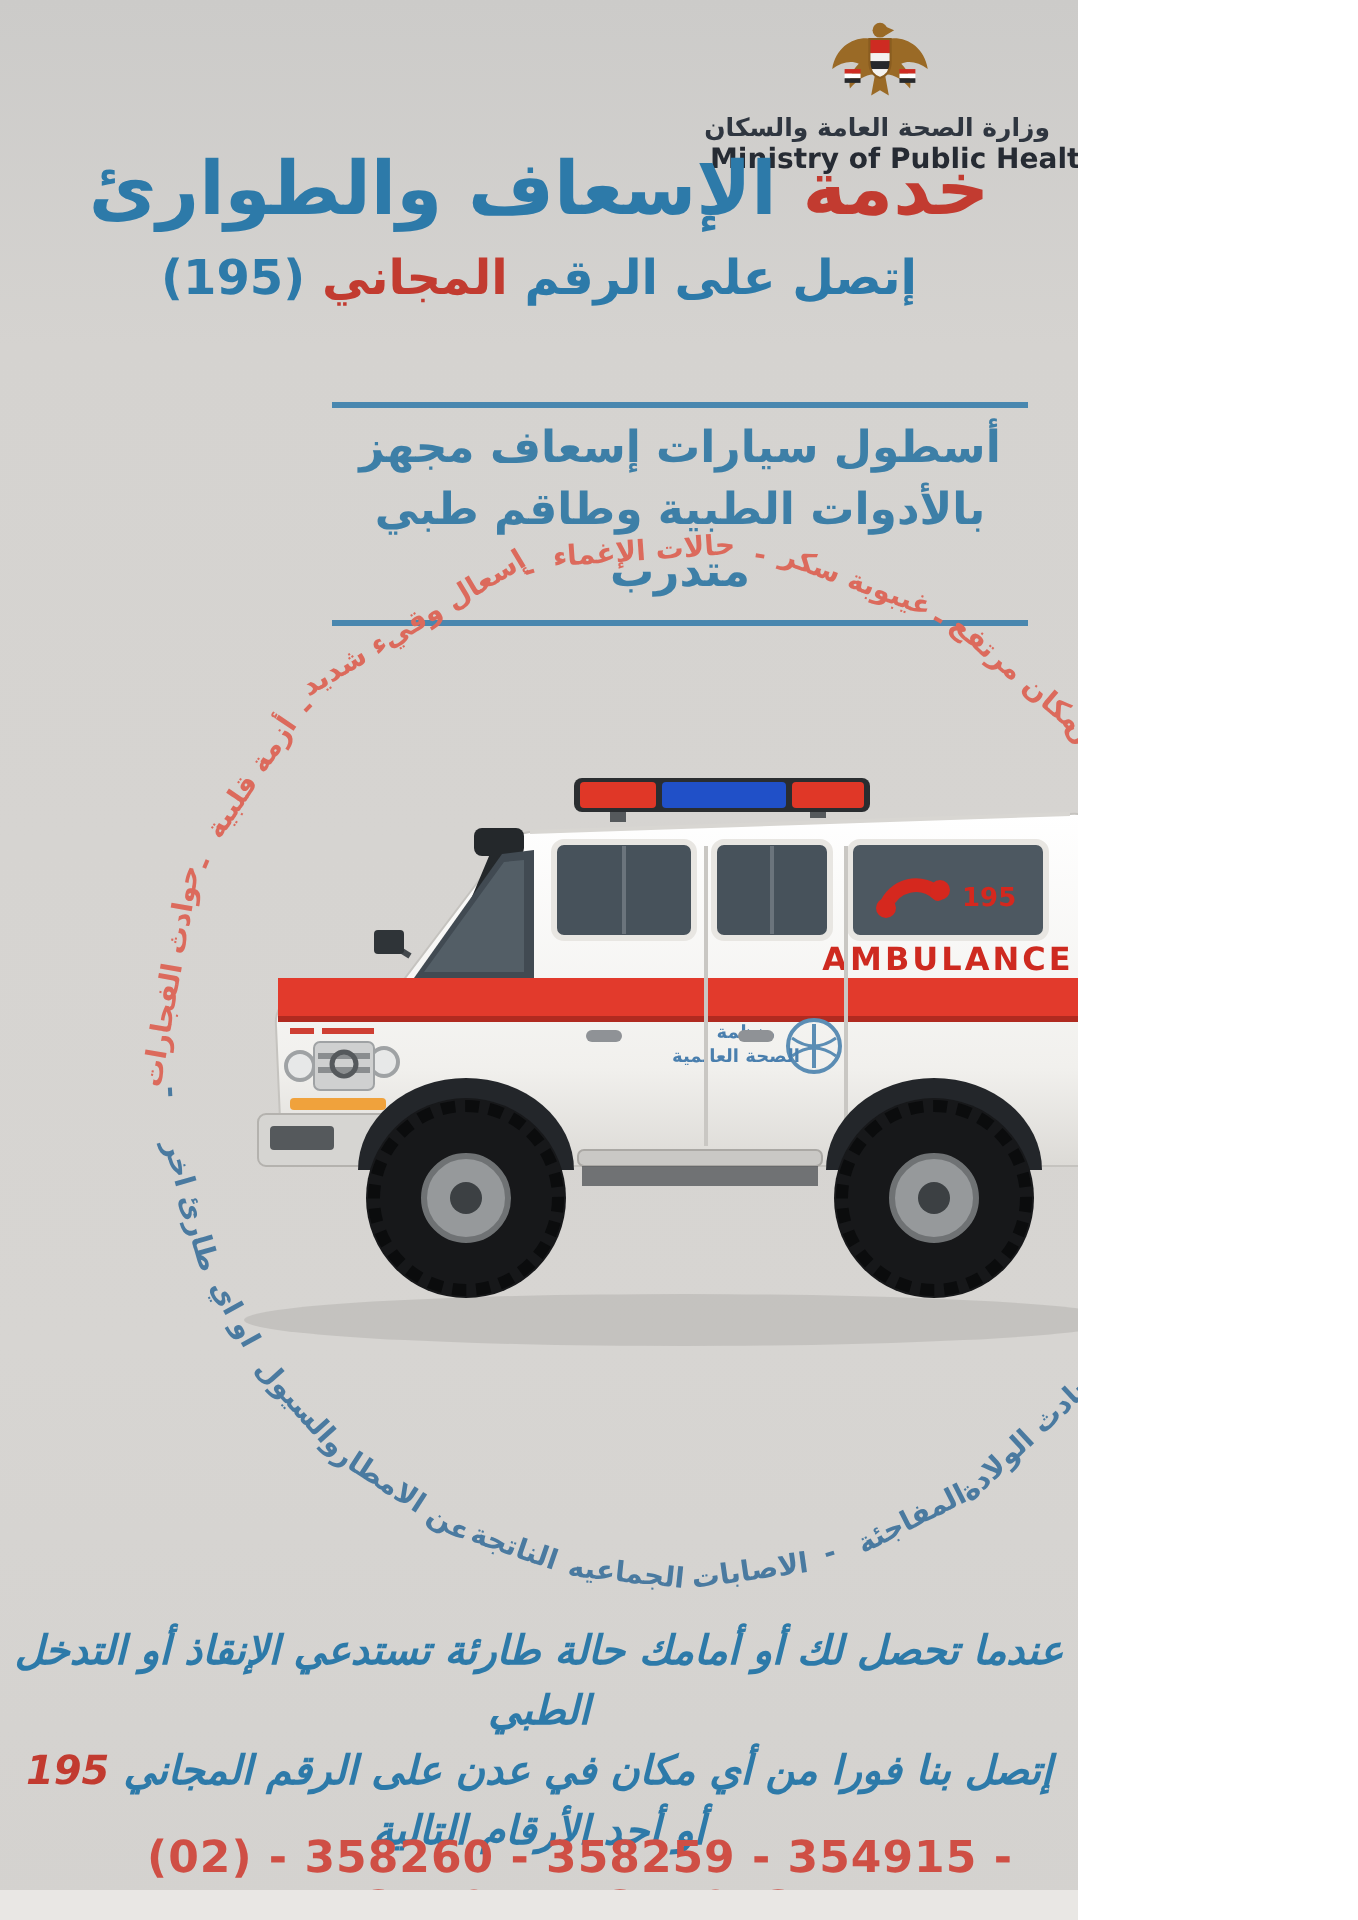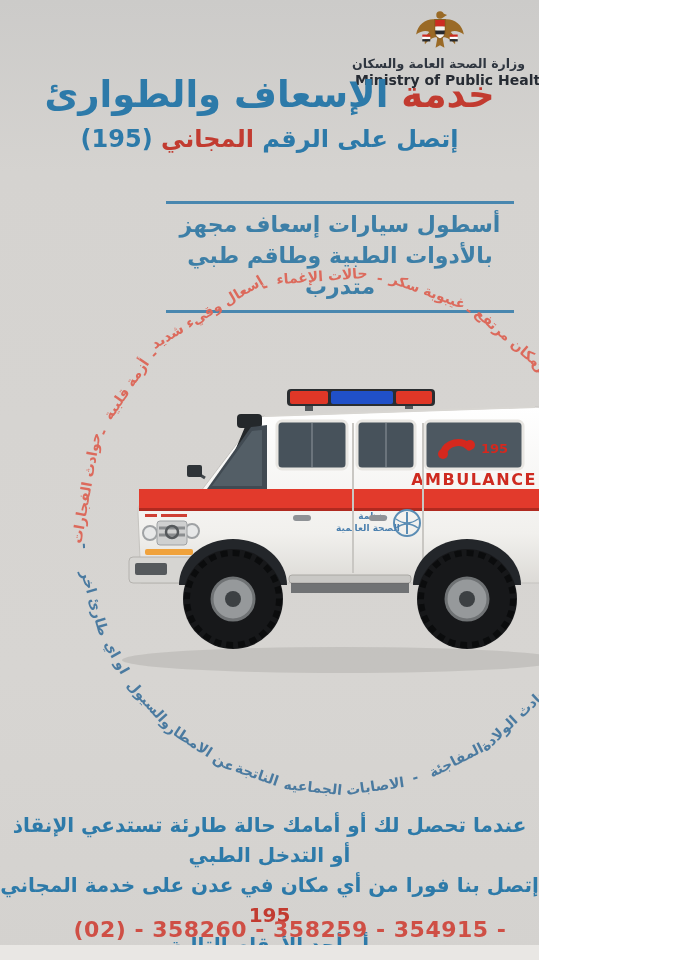--- a/index.html
+++ b/index.html
@@ -31,21 +31,21 @@
   }
   
   .arc-layer{position:absolute;inset:0;pointer-events:none;}
   .arc-seg{
     position:absolute;font-size:14px;font-weight:bold;white-space:nowrap;
     direction:rtl;transform-origin:center center;
   }
   
   .footer{
     position:absolute;top:810px;left:0;right:0;text-align:center;direction:rtl;
-    font-size:20px;font-weight:bold;color:#2d7aa9;line-height:1.5;
+    font-size:20px;font-weight:bold;color:#2d7aa9;line-height:1.5;font-style:italic;
   }
   .phones{
     position:absolute;top:917px;left:0;right:0;text-align:center;direction:ltr;
     font-size:22px;font-weight:bold;color:#cf4f45;letter-spacing:.5px;padding-left:41px;
   }
   .bottom-strip{position:absolute;left:0;right:0;bottom:0;height:15px;background:#e9e7e4;}
   .amb{position:absolute;left:105px;top:383px;width:470px;height:300px;}
 </style>
 </head>
 <body>
@@ -233,21 +233,21 @@
       <circle cx="362" cy="216" r="50" fill="#17181a"></circle>
       <circle cx="362" cy="216" r="46" fill="none" stroke="#0b0c0d" stroke-width="6" stroke-dasharray="7,5"></circle>
       <circle cx="362" cy="216" r="21" fill="#96999b" stroke="#6f7274" stroke-width="3"></circle>
       <circle cx="362" cy="216" r="8" fill="#3c4043"></circle>
     </g>
   </svg>
 
   <div class="footer">
     <div>عندما تحصل لك أو أمامك حالة طارئة تستدعي الإنقاذ أو التدخل الطبي</div>
     <div>
-      <span>إتصل بنا فورا من أي مكان في عدن على خدمة المجاني</span>
+      <span>إتصل بنا فورا من أي مكان في عدن على الرقم المجاني</span>
       <span class="red">195</span>
     </div>
     <div>أو أحد الأرقام التالية</div>
   </div>
 
   <div class="phones">(02) - 358260 - 358259 - 354915 - 354914 - 354913</div>
 
   <div class="bottom-strip"></div>
 </div>
 

